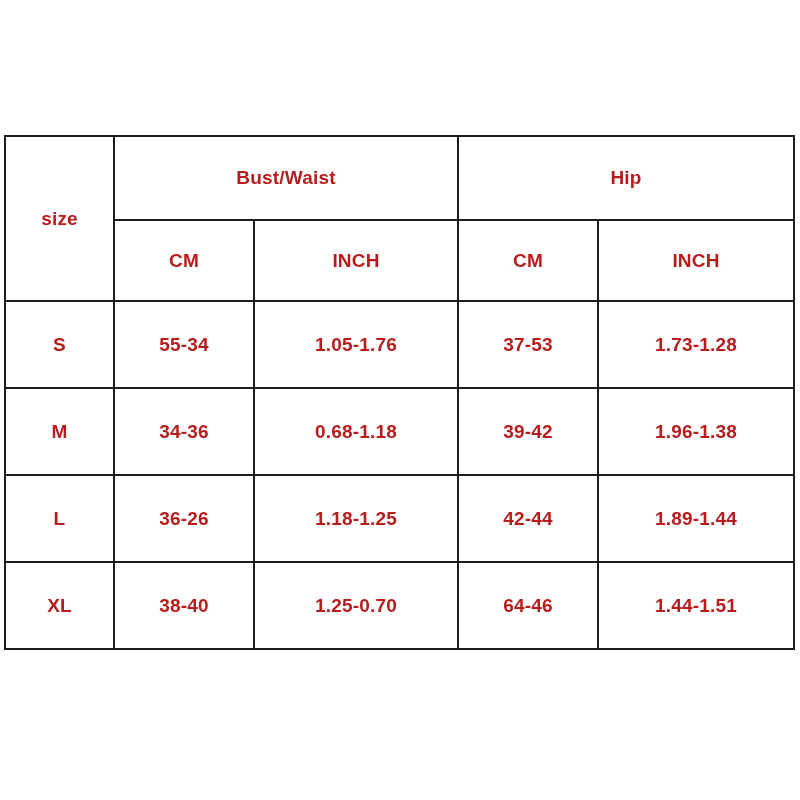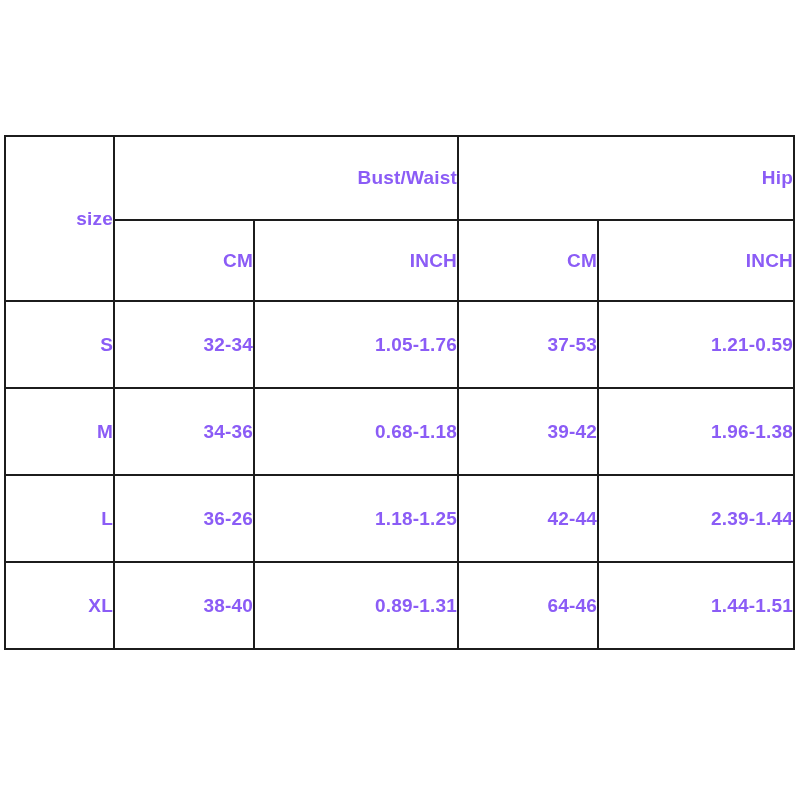--- a/index.html
+++ b/index.html
@@ -19,25 +19,25 @@
     position: absolute;
     left: 4px;
     top: 135px;
     width: 789px;
     border-collapse: collapse;
     table-layout: fixed;
   }
   table.size-chart td {
     border: 2px solid #1c1c1c;
     background: #ffffff;
-    text-align: right;
+    text-align: center;
     vertical-align: middle;
     font-weight: bold;
     font-size: 19px;
-    color: #8b5cf6;
+    color: #b91c1c;
     padding: 0;
     letter-spacing: 0.2px;
   }
   tr.row-group-header td { height: 82px; }
   tr.row-unit-header td  { height: 79px; }
   tr.row-data td         { height: 85px; }
   td.corner { font-size: 19px; }
 </style>
 </head>
 <body>
@@ -59,44 +59,44 @@
       </tr>
       <tr class="row-unit-header">
         <td>CM</td>
         <td>INCH</td>
         <td>CM</td>
         <td>INCH</td>
       </tr>
 
       <tr class="row-data">
         <td>S</td>
-        <td>32-34</td>
+        <td>55-34</td>
         <td>1.05-1.76</td>
         <td>37-53</td>
-        <td>1.21-0.59</td>
+        <td>1.73-1.28</td>
       </tr>
 
       <tr class="row-data">
         <td>M</td>
         <td>34-36</td>
         <td>0.68-1.18</td>
         <td>39-42</td>
         <td>1.96-1.38</td>
       </tr>
 
       <tr class="row-data">
         <td>L</td>
         <td>36-26</td>
         <td>1.18-1.25</td>
         <td>42-44</td>
-        <td>2.39-1.44</td>
+        <td>1.89-1.44</td>
       </tr>
 
       <tr class="row-data">
         <td>XL</td>
         <td>38-40</td>
-        <td>0.89-1.31</td>
+        <td>1.25-0.70</td>
         <td>64-46</td>
         <td>1.44-1.51</td>
       </tr>
     </tbody>
   </table>
 </div>
 
 </body></html>

